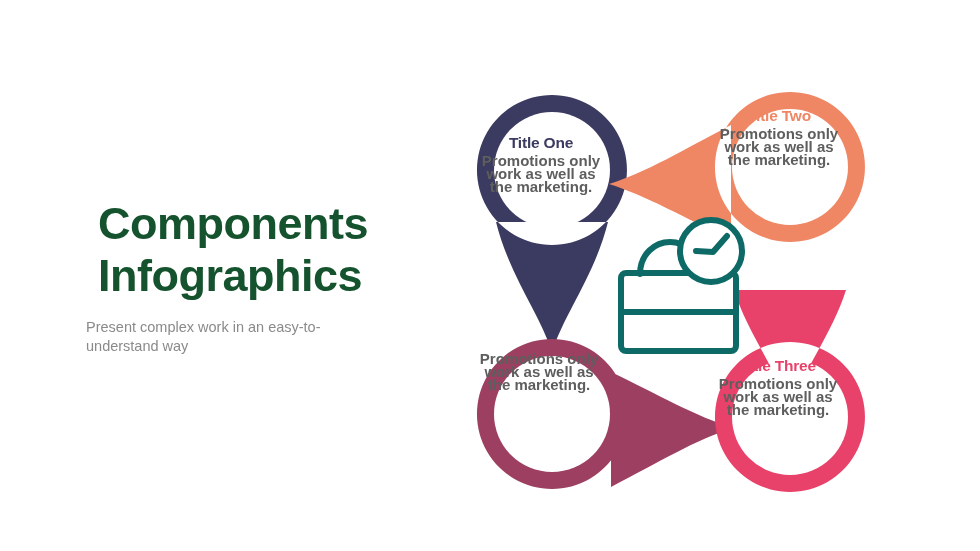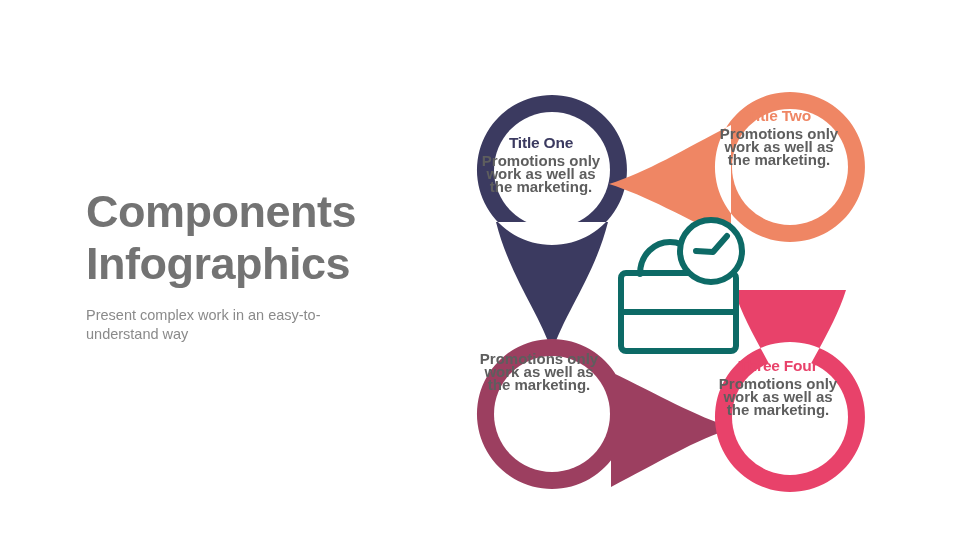--- a/index.html
+++ b/index.html
@@ -24,22 +24,22 @@
     position: absolute;
     left: 86px;
     top: 186px;
     width: 300px;
   }
   #page-title {
     font-size: 45px;
     line-height: 52px;
     font-weight: bold;
     letter-spacing: -0.5px;
-    color: #737373;
-    margin: 0;
+    color: #14532d;
+    margin: 12px;
     white-space: pre-line;
   }
   #page-subtitle {
     margin: 16px 0 0 0;
     font-size: 14.5px;
     line-height: 19px;
     color: #8a8a8a;
     max-width: 258px;
   }
 
@@ -174,20 +174,20 @@
 the marketing.</p>
     </div>
 
     <div class="pin-text" id="text-three">
       <p class="pin-body">Promotions only
 work as well as
 the marketing.</p>
     </div>
 
     <div class="pin-text" id="text-four">
-      <p class="pin-title" style="color:#e8426a">Three Four</p>
+      <p class="pin-title" style="color:#e8426a">Title Three</p>
       <p class="pin-body">Promotions only
 work as well as
 the marketing.</p>
     </div>
 
   </div>
 </div>
 
 </body></html>

